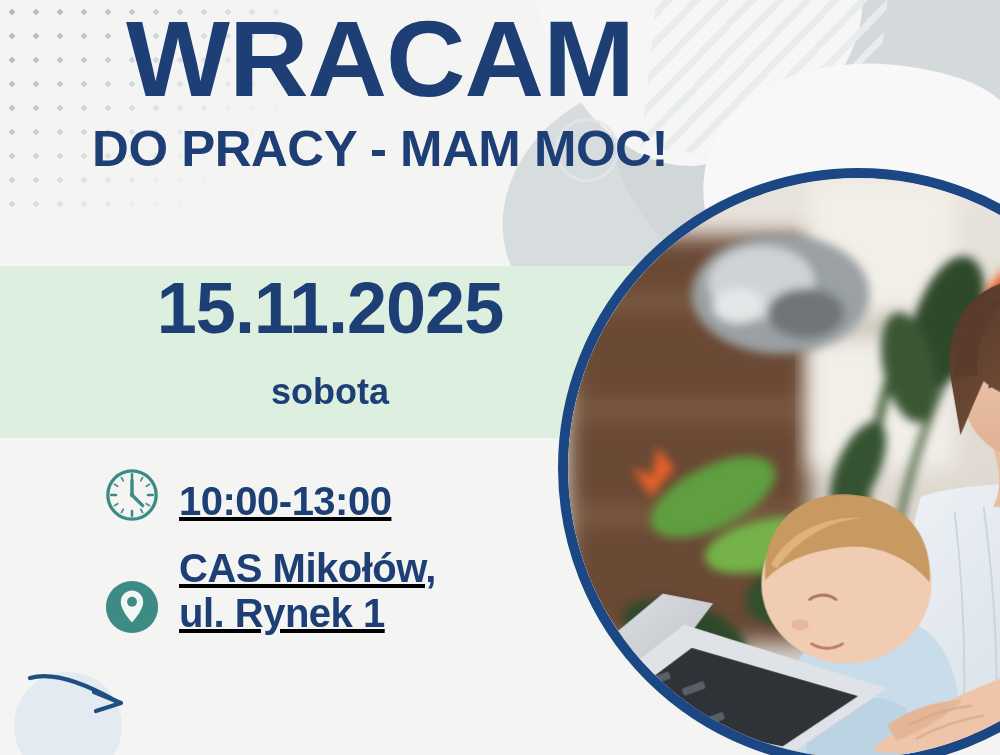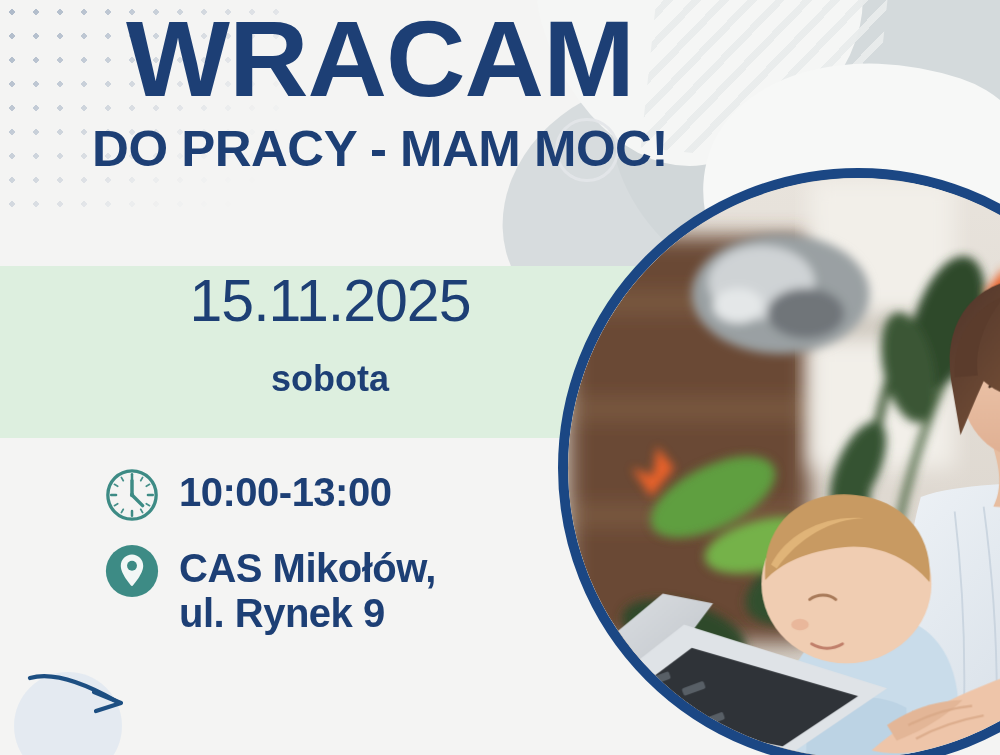--- a/index.html
+++ b/index.html
@@ -158,22 +158,22 @@
   
   .date-wrap {
     position: absolute;
     left: 0;
     top: 272px;
     width: 660px;
     text-align: center;
   }
   .date-main {
     font-family: "Liberation Sans", sans-serif;
-    font-weight: normal;
-    font-size: 59px;
+    font-weight: bold;
+    font-size: 72px;
     line-height: 1;
     letter-spacing: -1px;
     color: #1d3f75;
     margin: 0;
   }
   .date-sub {
     font-family: "Liberation Sans", sans-serif;
     font-weight: bold;
     font-size: 36px;
     line-height: 1;
@@ -183,22 +183,23 @@
 
   
   .details {
     position: absolute;
     left: 103px;
     top: 466px;
     width: 470px;
   }
   .detail-row {
     display: flex;
-    align-items: flex-start;
+    align-items: flex-end;
     margin-bottom: 18px;
+    text-decoration: underline;
   }
   .detail-icon {
     flex: 0 0 auto;
     width: 58px;
     height: 58px;
     margin-right: 18px;
     display: flex;
     align-items: center;
     justify-content: center;
   }
@@ -316,21 +317,21 @@
 
     <div class="detail-row">
       <span class="detail-icon">
         <svg viewBox="0 0 60 60" width="58" height="58" aria-hidden="true">
           <circle cx="30" cy="30" r="27" fill="#3d8b85"></circle>
           <path d="M30 13c-6.4 0-11.6 5.2-11.6 11.6 0 8.4 10 19.6 11 20.7.3.4.9.4 1.2 0 1-1.1 11-12.3 11-20.7C41.6 18.2 36.4 13 30 13z" fill="#f2f7f6"></path>
           <circle cx="30" cy="24.6" r="5.1" fill="#3d8b85"></circle>
         </svg>
       </span>
       <span class="detail-text">CAS Mikołów,
-ul. Rynek 9</span>
+ul. Rynek 1</span>
     </div>
 
   </div>
 
   <svg class="arrow-deco" viewBox="0 0 116 62" aria-hidden="true">
     <path d="M6 10 C 30 3, 62 16, 92 33" fill="none" stroke="#1d4f82" stroke-width="4.2" stroke-linecap="round"></path>
     <path d="M70 24 L 97 35 L 72 43" fill="none" stroke="#1d4f82" stroke-width="4.2" stroke-linecap="round" stroke-linejoin="round"></path>
   </svg>
 
 

